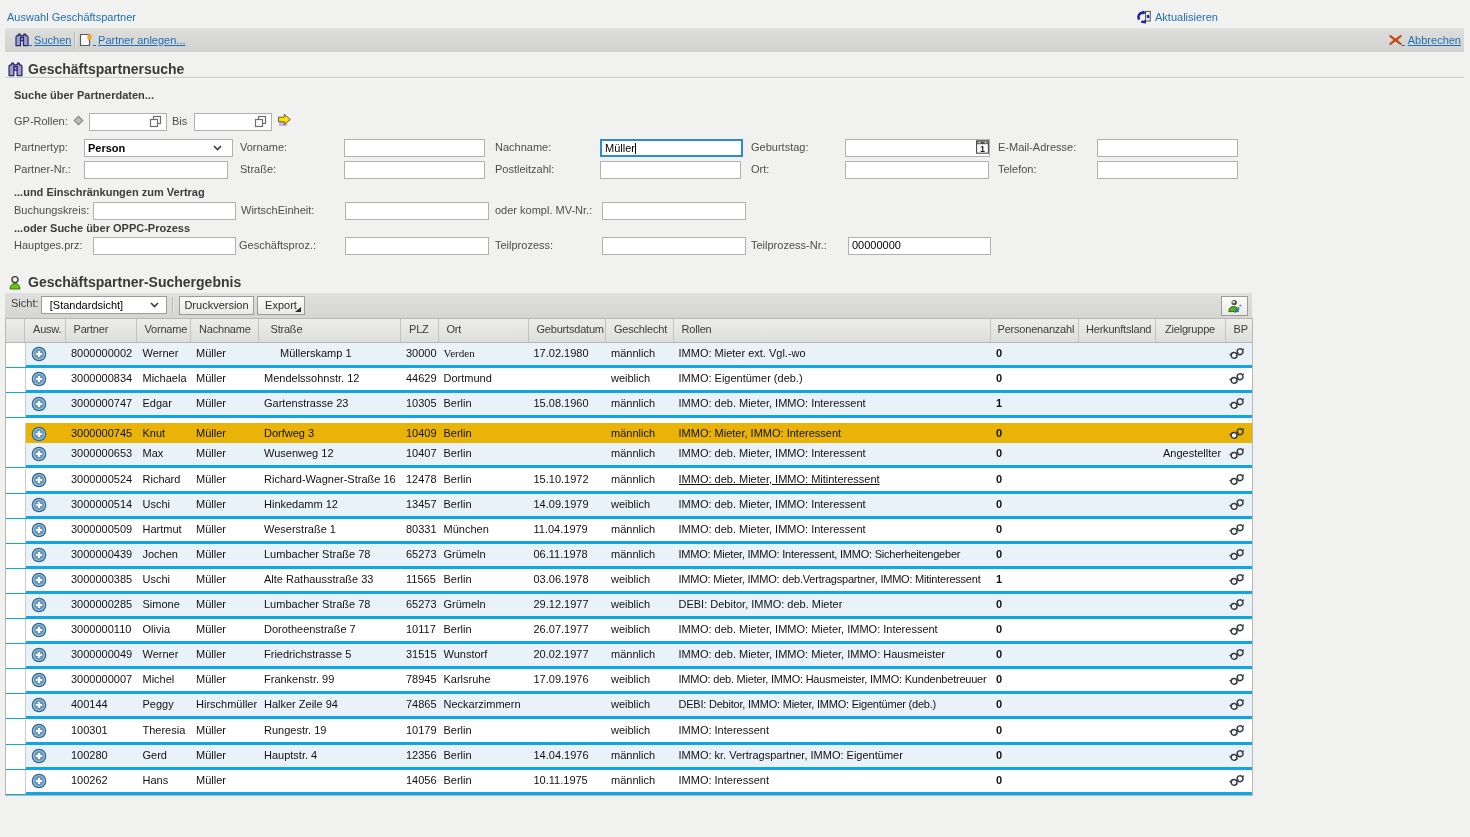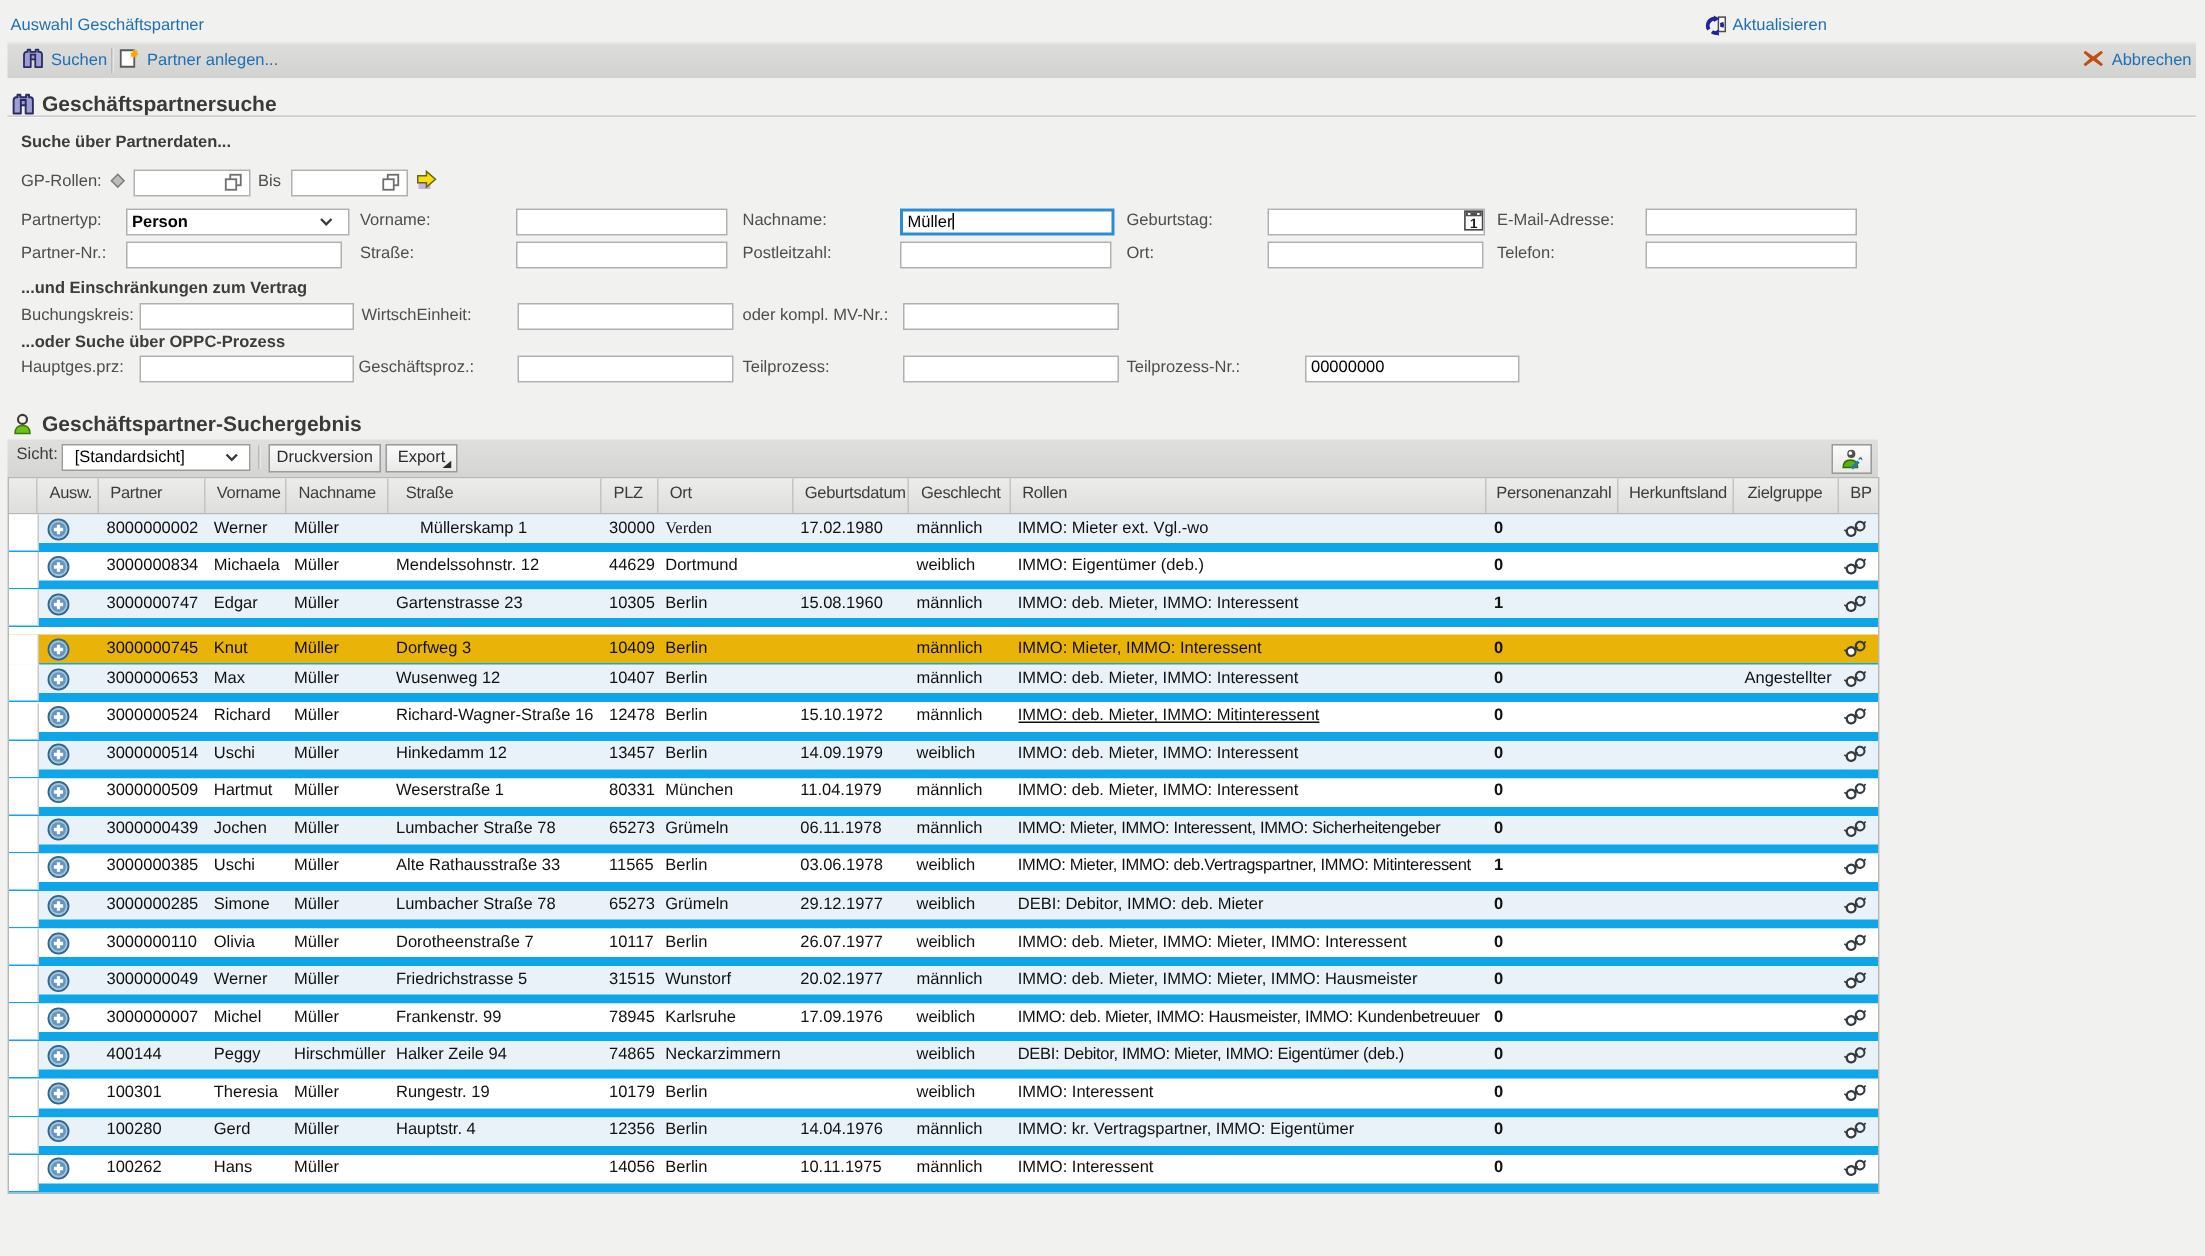--- a/index.html
+++ b/index.html
@@ -9,34 +9,34 @@
 .abs{position:absolute;}
 .lnk{color:#2a72b4;}
 .blu{color:#1f6fb2;}
 .lb{position:absolute;font-size:11px;color:#4d4d4d;white-space:nowrap;}
 .fld{position:absolute;height:15px;border:1px solid #b0b0b0;background:#fff;font-size:11px;color:#000;
  padding:1px 3px 0 3px;white-space:nowrap;}
 .bh{position:absolute;font-size:11px;font-weight:bold;color:#3c3c3c;white-space:nowrap;}
 
 #tb1{position:absolute;left:5px;top:28px;width:1459px;height:23px;
  background:linear-gradient(#dddddc,#d2d2d1);border-top:1px solid #e6e6e5;}
-#tb1 .it{position:absolute;top:0;height:34px;line-height:23px;white-space:nowrap;color:#1f6fb2;}
+#tb1 .it{position:absolute;top:0;height:34px;line-height:23px;white-space:nowrap;color:#1f6fb2;text-decoration:underline;}
 .vsep{position:absolute;top:3px;height:17px;width:1px;background:#b9b9b8;border-right:1px solid #e8e8e8;}
 
 .sect{position:absolute;font-size:14px;font-weight:bold;color:#3a3a3a;white-space:nowrap;}
 
 #restb{position:absolute;left:5px;top:293px;width:1247px;height:25px;background:linear-gradient(#dfdfde,#d5d5d4);}
 #grid{position:absolute;left:5px;top:318px;width:1245.8px;height:475.8px;border:1px solid #b7b7b6;background:#fff;}
 #ghead{position:absolute;left:0;top:0;width:100%;height:23px;background:linear-gradient(#ececeb,#dededd);border-bottom:1px solid #b7b7b6;}
 #ghead .hs{position:absolute;top:0;width:1px;height:23px;background:#c3c3c2;}
 #ghead .ht{position:absolute;top:4px;font-size:11px;color:#3c3c3c;white-space:nowrap;letter-spacing:-0.2px;}
 .row{position:absolute;left:0;width:100%;height:25.1px;}
 .row .ct{position:absolute;top:calc(50% - 1px);transform:translateY(-50%);font-size:11px;color:#111;white-space:nowrap;}
 .row .ic{position:absolute;top:50%;transform:translateY(-50%);height:16px;}
-.row{border-bottom:6px solid #0ea5e9;box-sizing:border-box;}
+.row{border-bottom:3px solid #0ea5e9;box-sizing:border-box;}
 .w0{position:absolute;left:0;top:0;width:18.5px;height:24.1px;background:#fff;border-right:1px solid #c9c9c8;}
 .btn{position:absolute;top:3px;height:17px;line-height:17px;background:linear-gradient(#fbfbfb,#e9e9e8);
  border:1px solid #9b9b9a;text-align:center;font-size:11px;color:#2c2c2c;}
 .chev{position:absolute;pointer-events:none;}
 </style>
 </head>
 <body>
 <svg width="0" height="0" style="position:absolute">
 <defs>
 <g id="iplus">
@@ -152,21 +152,21 @@
 <div class="fld" style="left:602px;top:202px;width:136px;"></div>
 
 <div class="bh" style="left:14px;top:222px;">...oder Suche über OPPC-Prozess</div>
 <div class="lb" style="left:14px;top:239px;">Hauptges.prz:</div>
 <div class="fld" style="left:93px;top:237px;width:135px;"></div>
 <div class="lb" style="left:239px;top:239px;">Geschäftsproz.:</div>
 <div class="fld" style="left:345px;top:237px;width:136px;"></div>
 <div class="lb" style="left:495px;top:239px;">Teilprozess:</div>
 <div class="fld" style="left:602px;top:237px;width:136px;"></div>
 <div class="lb" style="left:751px;top:239px;">Teilprozess-Nr.:</div>
-<div class="fld" style="left:848px;top:237px;width:135px;margin-left:22px;">00000000</div>
+<div class="fld" style="left:848px;top:237px;width:135px;">00000000</div>
 
 <div class="abs" style="left:8px;top:275px;"><svg width="14" height="15" viewBox="0 0 14 15">
       <path d="M2 14 c0-3.6 2.1-5.4 5-5.4 s5 1.8 5 5.4 z" fill="#6cc318" stroke="#3e7c0a" stroke-width="1"></path>
       <circle cx="7" cy="4.6" r="3" fill="#f4f2ea" stroke="#3a3a3a" stroke-width="1.4"></circle>
     </svg></div>
 <div class="sect" style="left:28px;top:274px;">Geschäftspartner-Suchergebnis</div>
 
 <div id="restb">
  <span class="abs" style="left:6px;top:4px;color:#3c3c3c;">Sicht:</span>
  <span class="abs" style="left:35.8px;top:3px;width:126.6px;height:18px;box-sizing:border-box;background:#fff;border:1px solid #9b9b9a;line-height:16px;padding-left:8px;color:#000;">[Standardsicht]</span>

